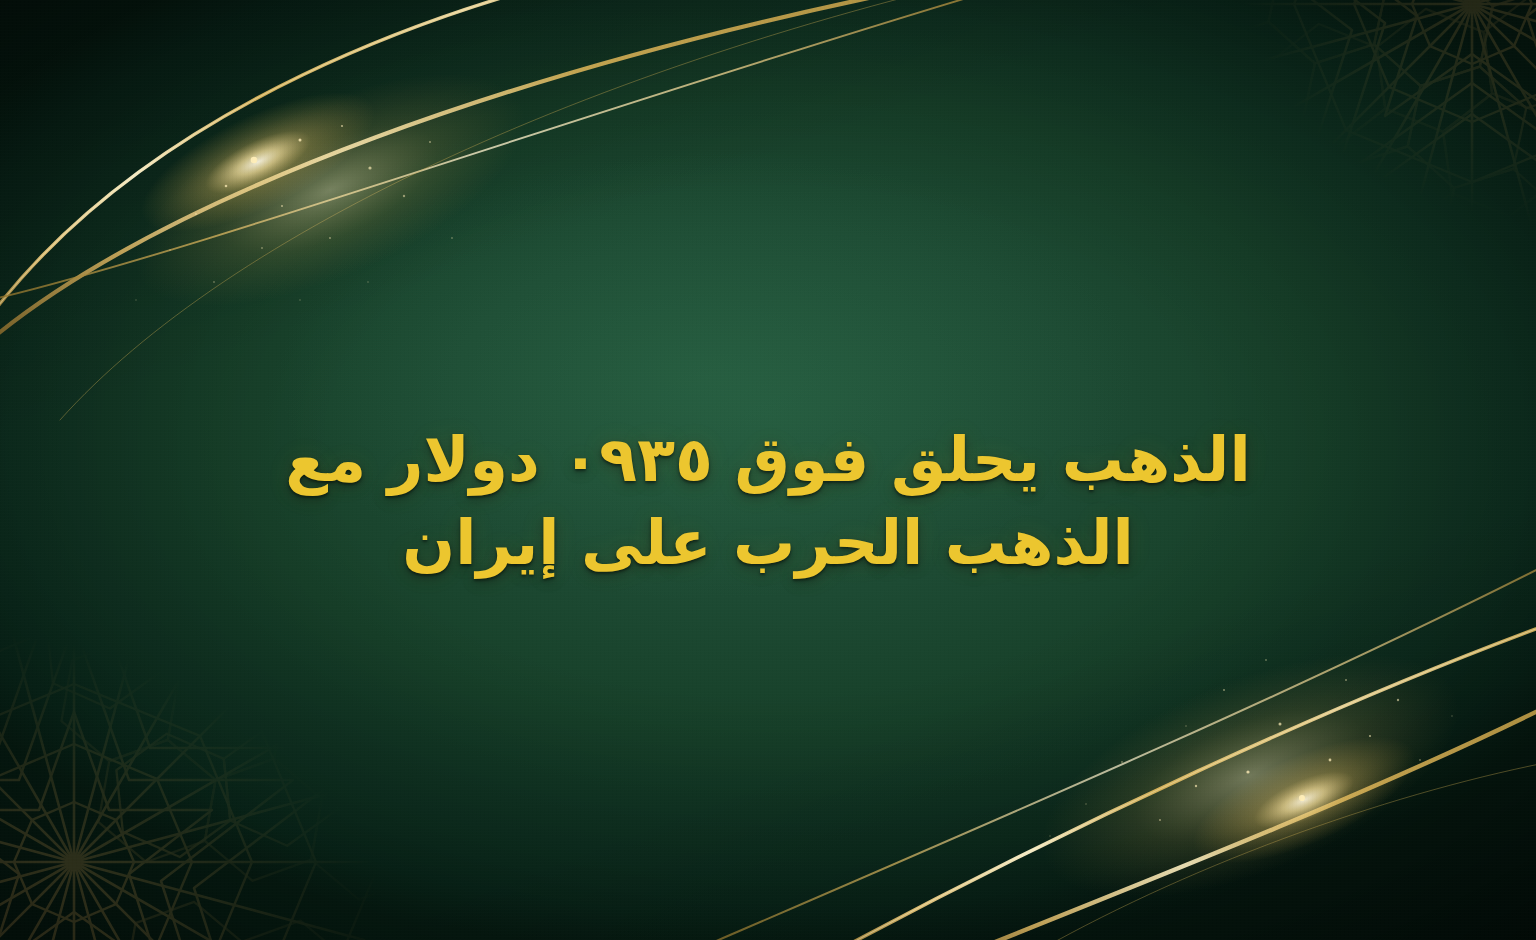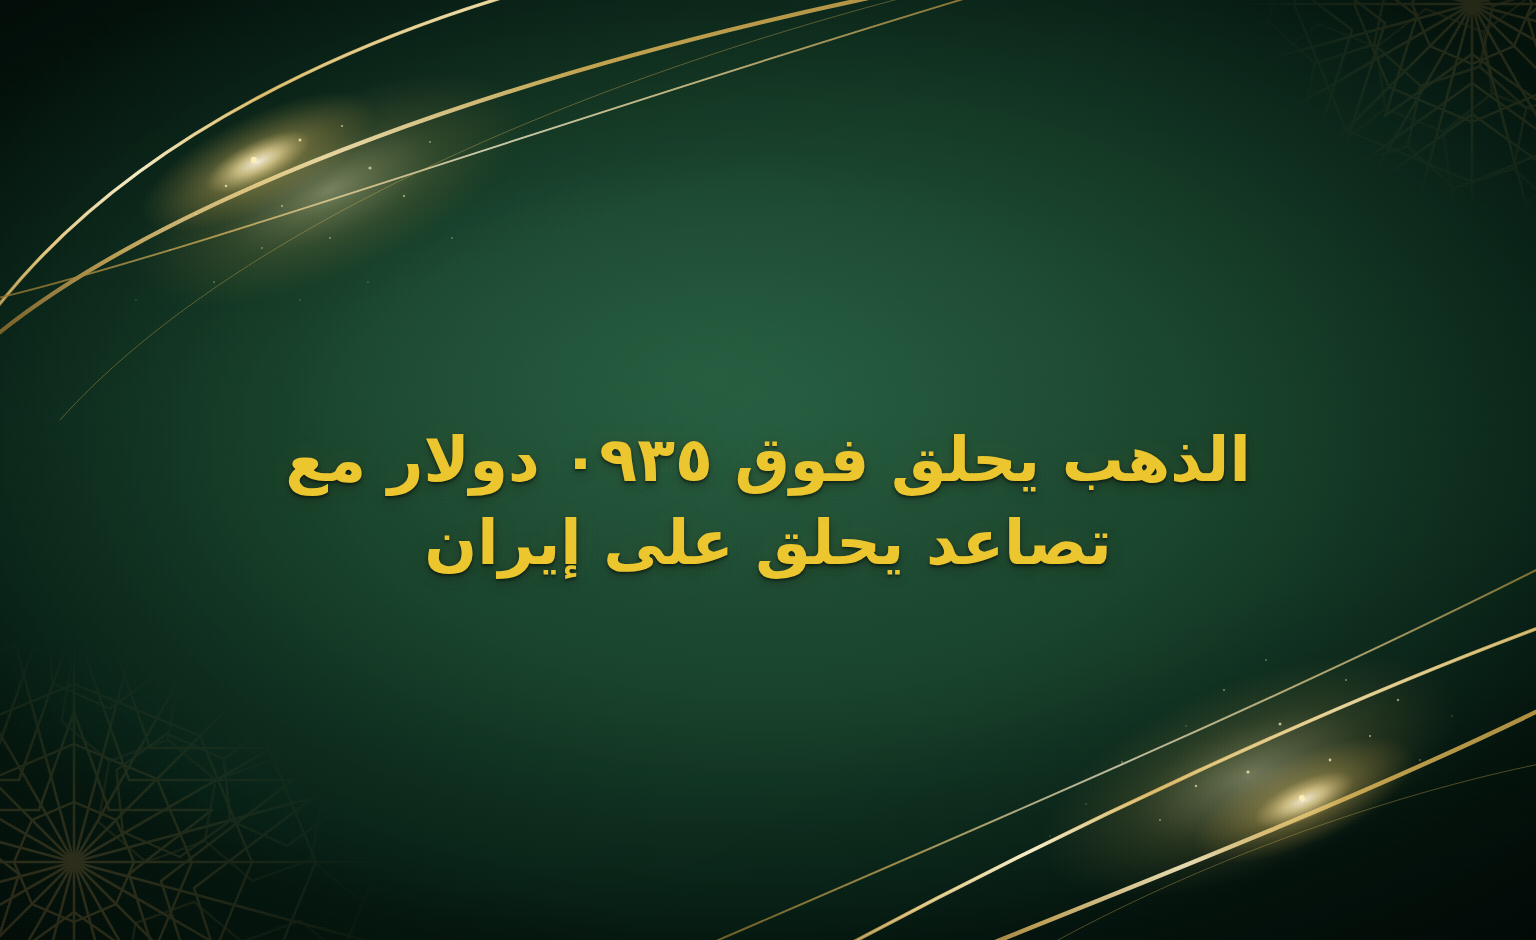--- a/index.html
+++ b/index.html
@@ -332,16 +332,16 @@
         <circle cx="1050" cy="836" r="0.8" opacity=".28"></circle>
         <circle cx="1452" cy="716" r="0.8" opacity=".30"></circle>
       </g>
     </g>
   </svg>
 
   <div class="bg-grain"></div>
 
   <div class="headline-wrap">
     <div class="headline-line">الذهب يحلق فوق ٥٣٩٠ دولار مع</div>
-    <div class="headline-line">تصاعد يحلق على إيران</div>
+    <div class="headline-line">الذهب الحرب على إيران</div>
   </div>
 
 </div>
 
 </body></html>

